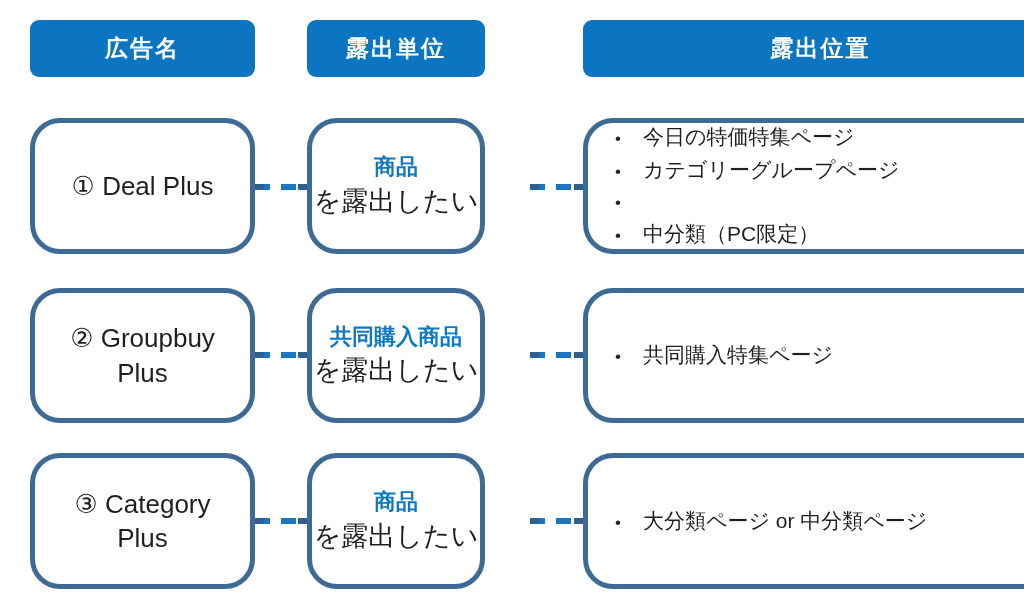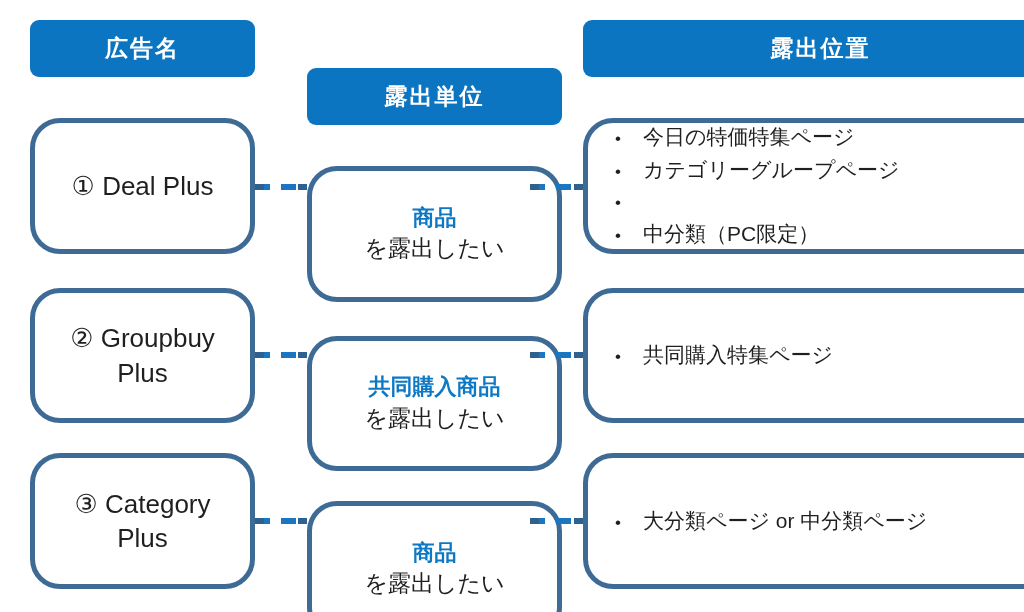--- a/index.html
+++ b/index.html
@@ -5,21 +5,21 @@
   html,body{margin:0;padding:0;background:#fff;}
   .canvas{
     position:relative;
     width:1024px;height:612px;
     background:var(--background,#fff);
     font-family:"Liberation Sans","DejaVu Sans",sans-serif;
     overflow:hidden;
   }
   
   .c1{left:30px;width:225px;}
-  .c2{left:307px;width:255px;margin-top:48px;}
+  .c2{left:307px;width:178px;}
   .c3{left:583px;width:475px;}
   
   .hdr-row{top:20px;height:57px;}
   .r1{top:118px;height:136px;}
   .r2{top:288px;height:135px;}
   .r3{top:453px;height:136px;}
 
   .hdr{
     position:absolute;box-sizing:border-box;
     background:var(--header-blue);
@@ -36,21 +36,21 @@
   }
   .ad-box{
     font-size:26px;color:var(--text-dark);
     text-align:center;line-height:1.32;
     padding:0 30px;
   }
   .unit-box{
     flex-direction:column;text-align:center;line-height:1.38;
   }
   .unit-highlight{color:var(--accent-blue);font-weight:bold;font-size:22px;}
-  .unit-suffix{color:var(--text-dark);font-size:23px;}
+  .unit-suffix{color:var(--text-dark);font-size:27px;}
   .pos-box{justify-content:flex-start;}
   .pos-list{
     list-style:none;margin:0;padding:0 8px 0 27px;width:100%;box-sizing:border-box;
   }
   .pos-item{
     display:flex;align-items:baseline;
     font-size:21px;color:var(--text-dark);line-height:31px;
   }
   .bullet{
     width:28px;flex:0 0 28px;font-size:17px;color:var(--text-dark);

